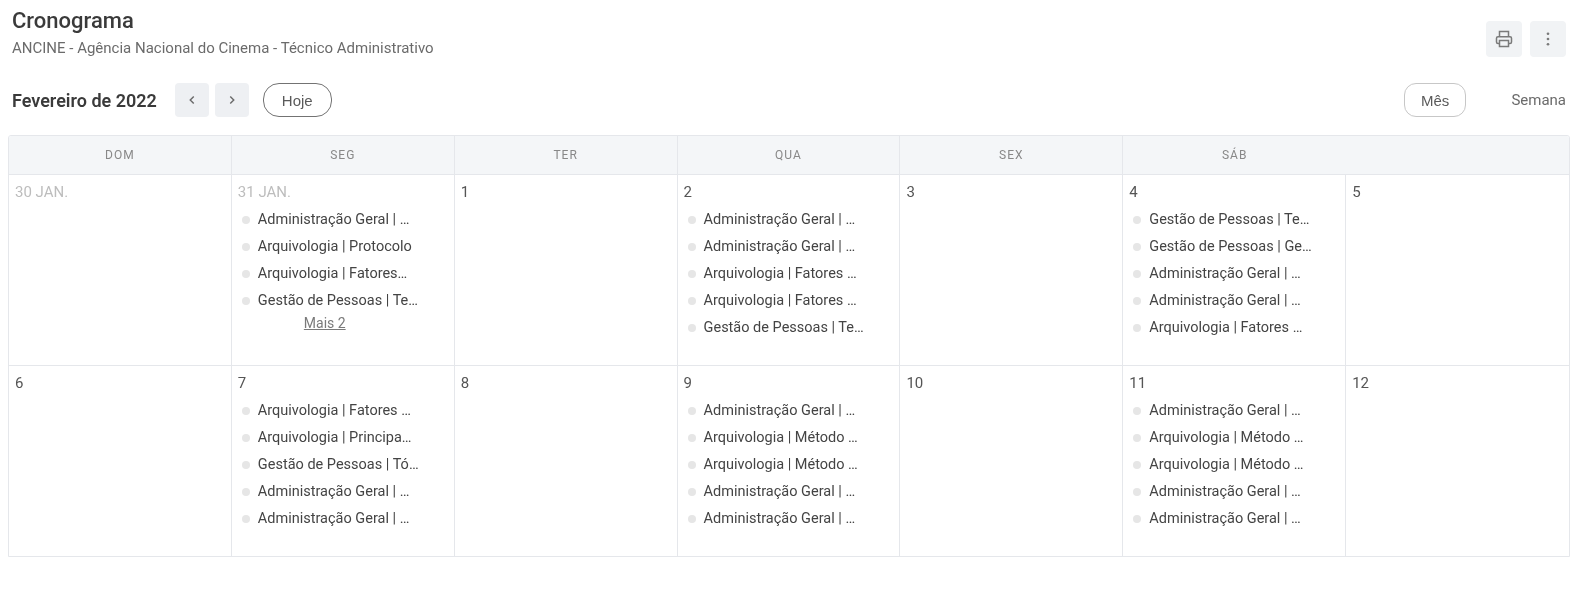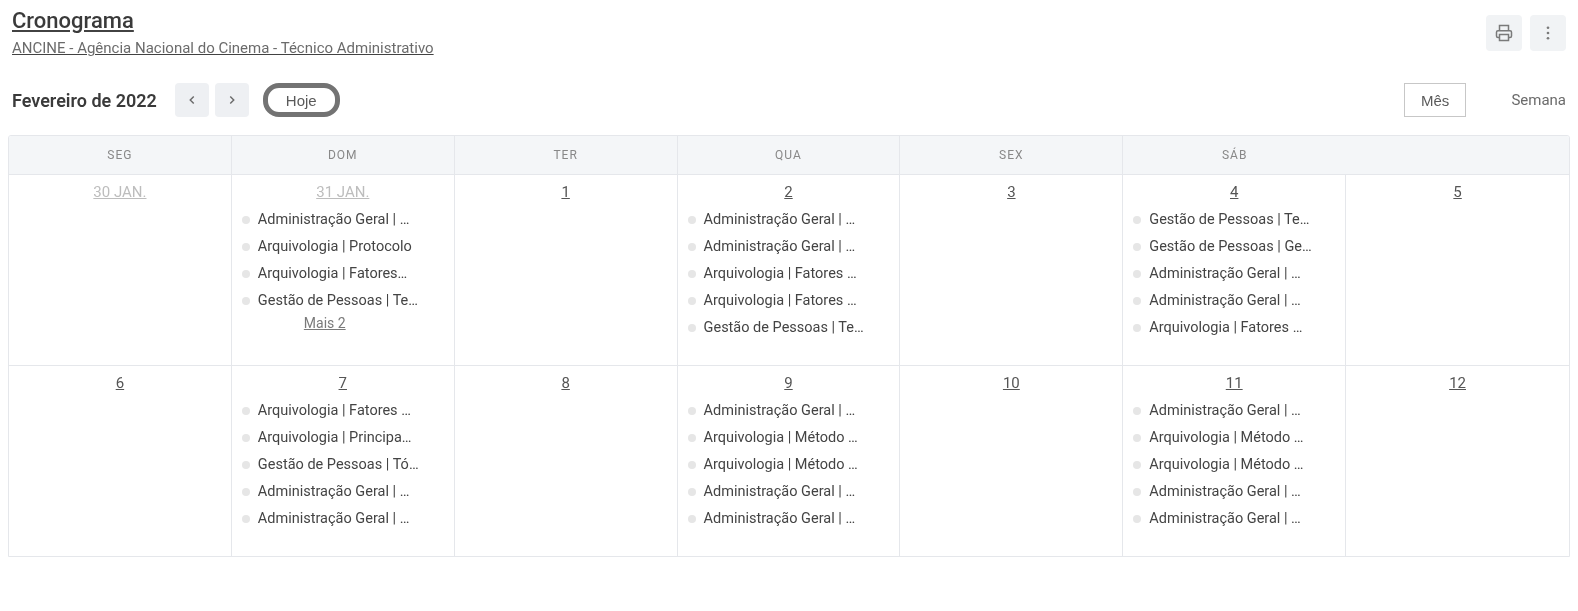--- a/index.html
+++ b/index.html
@@ -1,42 +1,42 @@
 <!DOCTYPE html>
 <html><head>
 <meta charset="utf-8">
 <style>
 * { box-sizing: border-box; margin: 0; padding: 0; }
 body { font-family: -apple-system, BlinkMacSystemFont, "Segoe UI", Roboto, sans-serif; background: #fff; color: #424242; }
 .page { padding: 8px 8px 0 8px; }
-.header-row { display: flex; align-items: center; justify-content: space-between; padding: 0 4px 20px 4px; text-decoration: underline; }
+.header-row { display: flex; align-items: flex-end; justify-content: space-between; padding: 0 4px 20px 4px; }
 .title-block h1 { font-size: 22px; font-weight: 500; color: #3a3a3a; margin-bottom: 6px; }
 .title-block .subtitle { font-size: 15px; color: #6b6b6b; }
 .header-actions { display: flex; gap: 8px; }
 .icon-btn { width: 36px; height: 36px; background: #f1f3f5; border: none; border-radius: 4px; display: flex; align-items: center; justify-content: center; cursor: pointer; color: #7a7a7a; }
 .icon-btn svg { width: 18px; height: 18px; }
 .toolbar { display: flex; align-items: flex-end; justify-content: space-between; padding: 6px 4px 18px 4px; }
 .toolbar-left { display: flex; align-items: center; gap: 14px; }
 .month-label { font-size: 18px; font-weight: 600; color: #3a3a3a; margin-right: 4px; }
 .nav-btns { display: flex; gap: 6px; }
 .nav-btn { width: 34px; height: 34px; background: #eef0f3; border: none; border-radius: 4px; display: flex; align-items: center; justify-content: center; cursor: pointer; color: #6b6b6b; }
 .nav-btn svg { width: 14px; height: 14px; }
-.today-btn { height: 34px; padding: 0 18px; background: #fff; border: 5px solid #737373; border-radius: 16px; color: #5a5a5a; font-size: 15px; cursor: pointer; }
+.today-btn { height: 34px; padding: 0 18px; background: #fff; border: 1px solid #737373; border-radius: 16px; color: #5a5a5a; font-size: 15px; cursor: pointer; }
 .toolbar-right { display: flex; align-items: center; gap: 14px; }
-.view-btn { height: 34px; padding: 0 16px; background: #fff; border: 1px solid #c7c7c7; border-radius: 0; color: #5a5a5a; font-size: 15px; cursor: pointer; }
+.view-btn { height: 34px; padding: 0 16px; background: #fff; border: 1px solid #c7c7c7; border-radius: 12px; color: #5a5a5a; font-size: 15px; cursor: pointer; }
 .view-link { font-size: 15px; color: #6b6b6b; cursor: pointer; margin-left: 31px; }
 .calendar { border: 1px solid #e5e7eb; border-radius: 3px 3px 0 0; overflow: hidden; }
 .cal-head { display: grid; grid-template-columns: repeat(7, 1fr); background: #f4f6f8; }
 .cal-head-cell { text-align: center; padding: 12px 0; font-size: 12px; letter-spacing: 1px; color: #888; border-right: 1px solid #e5e7eb; }
 .cal-head-cell:last-child { border-right: none; }
 .cal-body { }
 .cal-row { display: grid; grid-template-columns: repeat(7, 1fr); border-top: 1px solid #e5e7eb; }
 .cal-cell { border-right: 1px solid #e5e7eb; padding: 8px 6px 12px 6px; min-height: 190px; overflow: hidden; }
 .cal-cell:last-child { border-right: none; }
-.day-num { text-align: center; font-size: 15px; color: #555; margin-bottom: 8px; text-decoration: underline; }
+.day-num { text-align: left; font-size: 15px; color: #555; margin-bottom: 8px; }
 .day-num.other { color: #bdbdbd; }
 .events { display: flex; flex-direction: column; gap: 6px; }
 .event { display: flex; align-items: center; gap: 8px; font-size: 14.5px; color: #444; white-space: nowrap; overflow: hidden; text-overflow: ellipsis; padding: 2px 4px; cursor: pointer; }
 .event::before { content: ""; width: 8px; height: 8px; border-radius: 50%; background: #e6e6e6; flex: 0 0 8px; }
 .more-link { font-size: 14px; color: #7a7a7a; text-decoration: underline; margin: 4px 0 7px 66px; cursor: pointer; display: inline-block; }
 </style>
 </head>
 <body>
 
 <div class="page">
@@ -81,22 +81,22 @@
       <button class="today-btn">Hoje</button>
     </div>
     <div class="toolbar-right">
       <button class="view-btn">Mês</button>
       <span class="view-link">Semana</span>
     </div>
   </div>
 
   <div class="calendar">
     <div class="cal-head" id="cal-head">
+        <div class="cal-head-cell">DOM</div>
         <div class="cal-head-cell">SEG</div>
-        <div class="cal-head-cell">DOM</div>
         <div class="cal-head-cell">TER</div>
         <div class="cal-head-cell">QUA</div>
         <div class="cal-head-cell">SEX</div>
         <div class="cal-head-cell">SÁB</div>
       </div>
     <div class="cal-body" id="cal-body">
         <div class="cal-row">
           <div class="cal-cell">
             <div class="day-num other">30 JAN.</div>
             <div class="events"></div>

